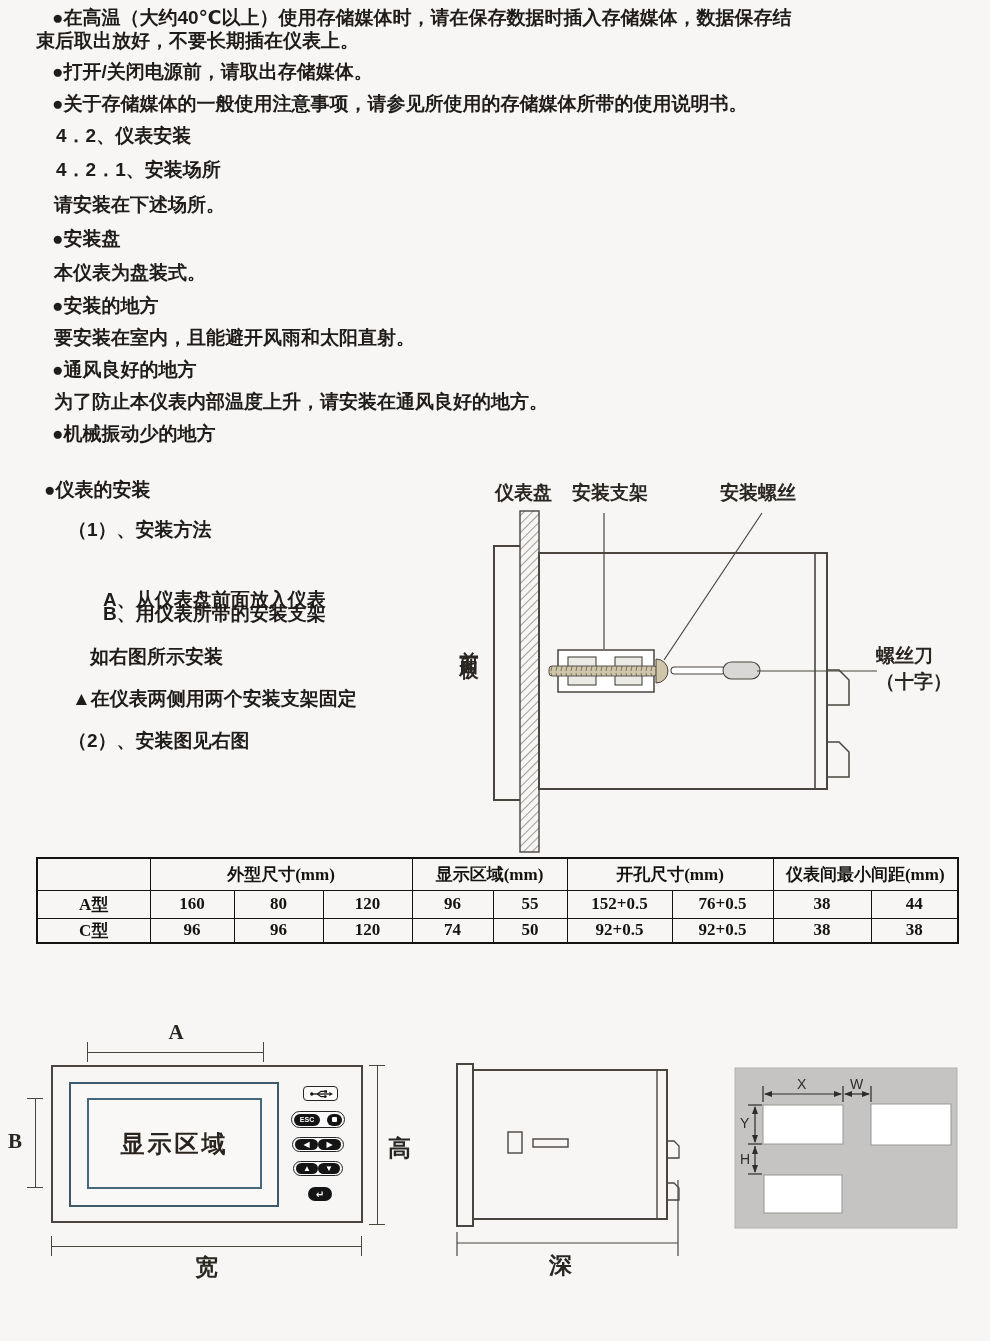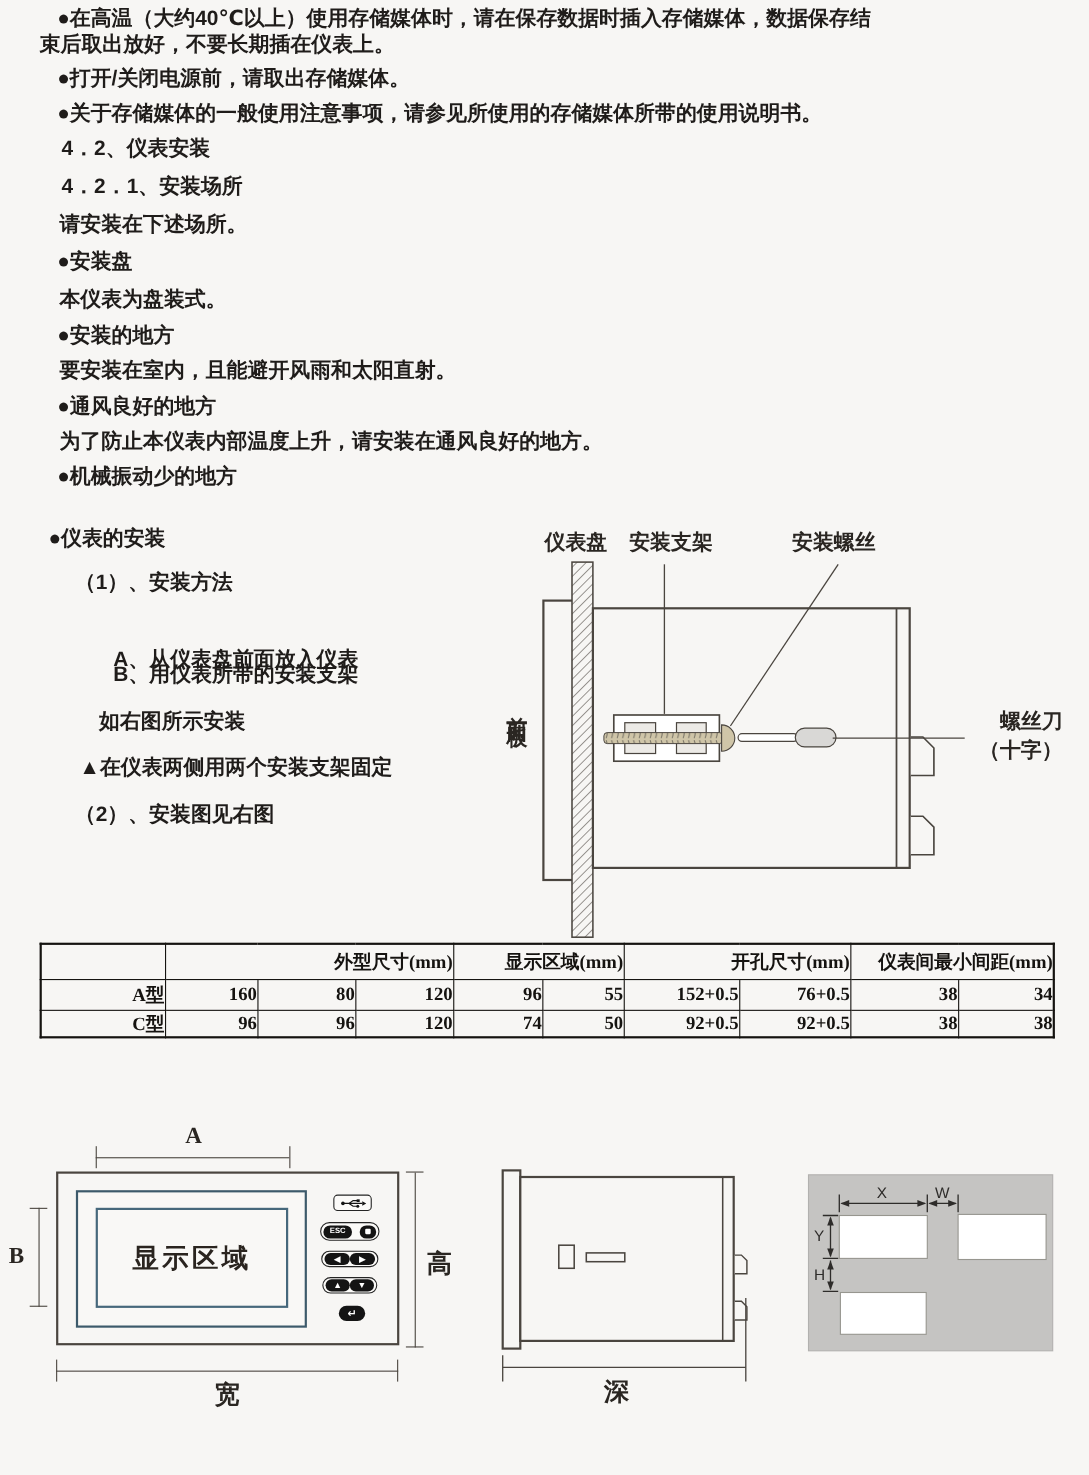--- a/index.html
+++ b/index.html
@@ -8,21 +8,21 @@
   .abs{position:absolute;}
   .t{position:absolute;font-size:19px;line-height:23px;font-weight:600;white-space:nowrap;color:#1f1c1a;}
   .dlabel{position:absolute;font-size:19px;font-weight:600;white-space:nowrap;color:#2a2622;}
   .vtext{writing-mode:vertical-rl;text-orientation:upright;letter-spacing:5px;}
   .hline{position:absolute;background:#4a453f;height:1px;}
   .vline{position:absolute;background:#4a453f;width:1px;}
   .dimserif{position:absolute;font-family:"Liberation Serif","DejaVu Serif",serif;font-weight:700;color:#2a2622;white-space:nowrap;}
   
   table.spec{position:absolute;left:36px;top:857px;width:921px;border-collapse:collapse;table-layout:fixed;
        border:2.5px solid #151310;font-family:"Liberation Serif","DejaVu Serif",serif;}
-  table.spec th,table.spec td{border:1.5px solid #151310;text-align:right;vertical-align:middle;
+  table.spec th,table.spec td{border:1.5px solid #151310;text-align:center;vertical-align:middle;
        font-size:17px;font-weight:700;color:#151310;padding:0;}
   
   .devbox{position:absolute;border:2px solid #4a453f;background:#f7f6f4;}
   .bluebox{position:absolute;border:2px solid #3d5a6b;background:#f9f8f6;}
   .btn-outline{position:absolute;border:1.6px solid #252525;border-radius:9px;background:#fbfaf8;
        display:flex;align-items:center;justify-content:space-between;padding:0 2px;box-sizing:border-box;}
   .pill{background:#141414;color:#fff;display:flex;align-items:center;justify-content:center;
        font-weight:700;border-radius:6px;}
   .arrow-glyph{font-size:8px;line-height:1;}
   .esc-text{font-size:7px;letter-spacing:0;}
@@ -88,21 +88,21 @@
   <rect x="723" y="662" width="37" height="17" rx="8.5" fill="#d9d8d6" stroke="#4a453f" stroke-width="1.1"></rect>
 
   <line x1="604" y1="513" x2="604" y2="649" stroke="#4a453f" stroke-width="1.2"></line>
   <line x1="762" y1="513" x2="664" y2="660" stroke="#4a453f" stroke-width="1.2"></line>
   <line x1="757" y1="671" x2="877" y2="671" stroke="#4a453f" stroke-width="1.2"></line>
 </svg>
 <div class="dlabel" style="left:495px;top:480px">仪表盘</div>
 <div class="dlabel" style="left:572px;top:480px">安装支架</div>
 <div class="dlabel" style="left:720px;top:480px">安装螺丝</div>
 <div class="dlabel vtext" style="left:456px;top:636px">前面板</div>
-<div class="abs" style="left:876px;top:643px;width:90px;text-align:right">
+<div class="abs" style="left:876px;top:643px;width:90px;text-align:left">
   <div class="dlabel" style="position:static">螺丝刀</div>
   <div class="dlabel" style="position:static">（十字）</div>
 </div>
 
 <table class="spec">
   <colgroup>
     <col style="width:113px">
       <col style="width:84px">
       <col style="width:89px">
       <col style="width:89px">
@@ -124,21 +124,21 @@
   <tr style="height:28px">
     <td>A型</td>
     <td>160</td>
     <td>80</td>
     <td>120</td>
     <td>96</td>
     <td>55</td>
     <td>152+0.5</td>
     <td>76+0.5</td>
     <td>38</td>
-    <td>34</td>
+    <td>44</td>
   </tr>
   <tr style="height:23px">
     <td>C型</td>
     <td>96</td>
     <td>96</td>
     <td>120</td>
     <td>74</td>
     <td>50</td>
     <td>92+0.5</td>
     <td>92+0.5</td>

